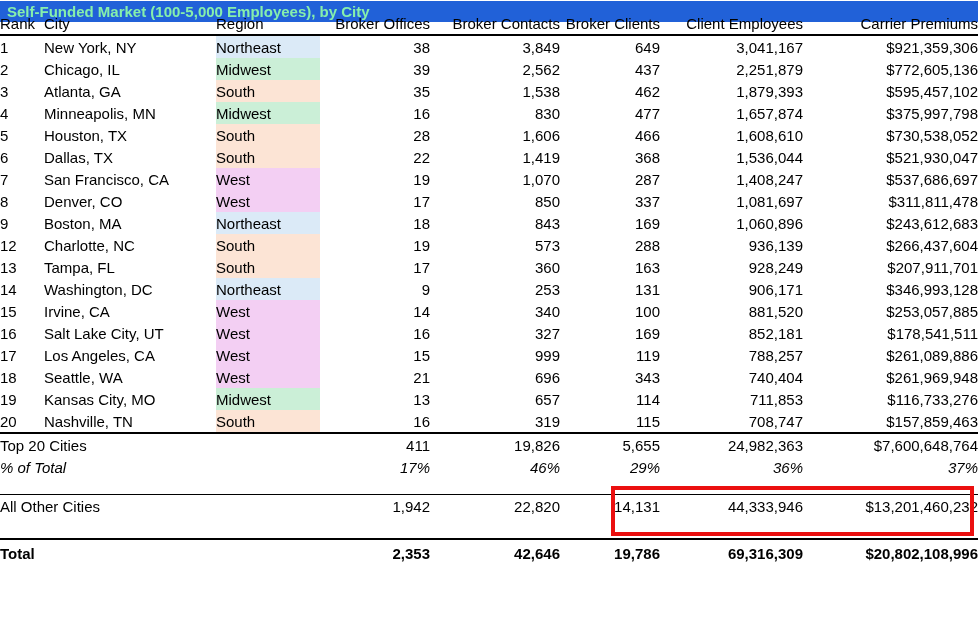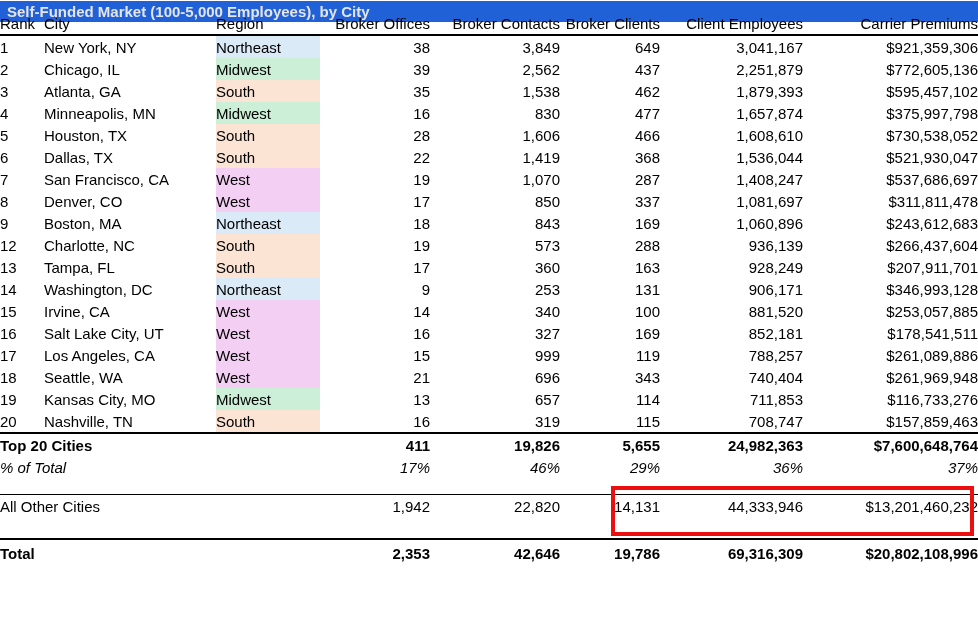--- a/index.html
+++ b/index.html
@@ -37,40 +37,40 @@
     overflow: hidden;
     font-weight: normal;
     vertical-align: middle;
   }
   thead th { border-bottom: 2px solid #000; text-align: left; }
   th.num, td.num { text-align: right; padding-right: 2px; }
   th.last, td.last { padding-right: 14px; }
   td.rank, th.rank { padding-left: 5px; }
   td.city, th.city { padding-left: 4px; }
   td.region, th.region { padding-left: 4px; }
-  tr.row-top20 td { font-weight: bold; border-top: 2px solid #000; margin-left: 34px; }
+  tr.row-top20 td { font-weight: normal; border-top: 2px solid #000; margin-left: 34px; }
   tr.row-pct td { font-style: italic; }
   tr.spacer1 td { height: 16px; border: none; }
   tr.spacer2 td { height: 21px; border: none; }
   tr.row-other td { border-top: 1px solid #000; }
   tr.row-total td { font-weight: bold; border-top: 2px solid #000; height: 26px; }
   .highlight-box {
     position: absolute;
     left: 611px; top: 486px;
     width: 355px; height: 42px;
     border: 4px solid #eb0f0f;
     background: transparent;
     pointer-events: none;
     z-index: 5;
   }
 </style>
 </head>
 <body>
 
-<div class="title-bar" style="background: rgb(33, 97, 216); color: #e5e5e5;">
+<div class="title-bar" style="background: rgb(33, 97, 216); color: #86efac;">
   <span>Self-Funded Market (100-5,000 Employees), by City</span>
 </div>
 
 <table class="market">
   <colgroup>
     <col style="width:44px">
       <col style="width:172px">
       <col style="width:104px">
     <col style="width:110px">
       <col style="width:130px">

